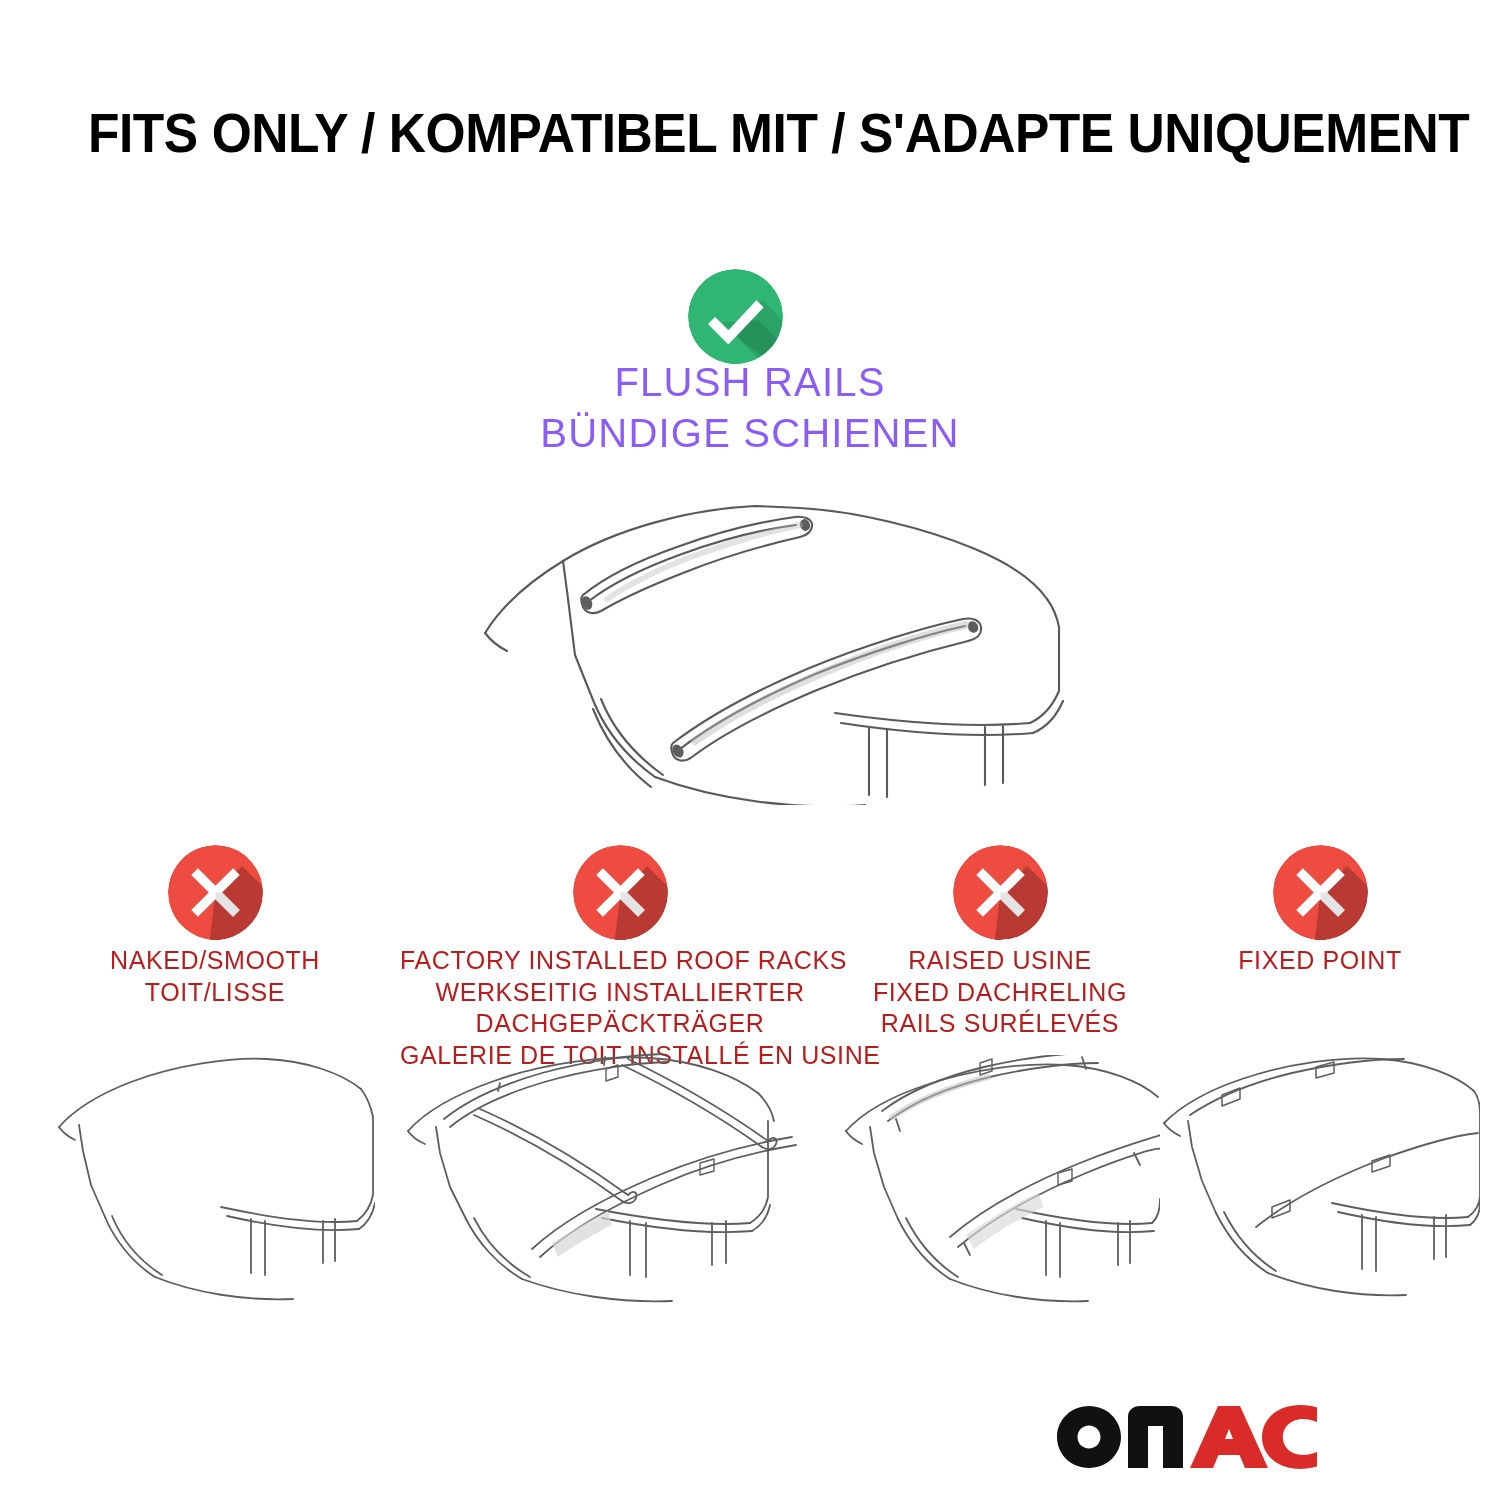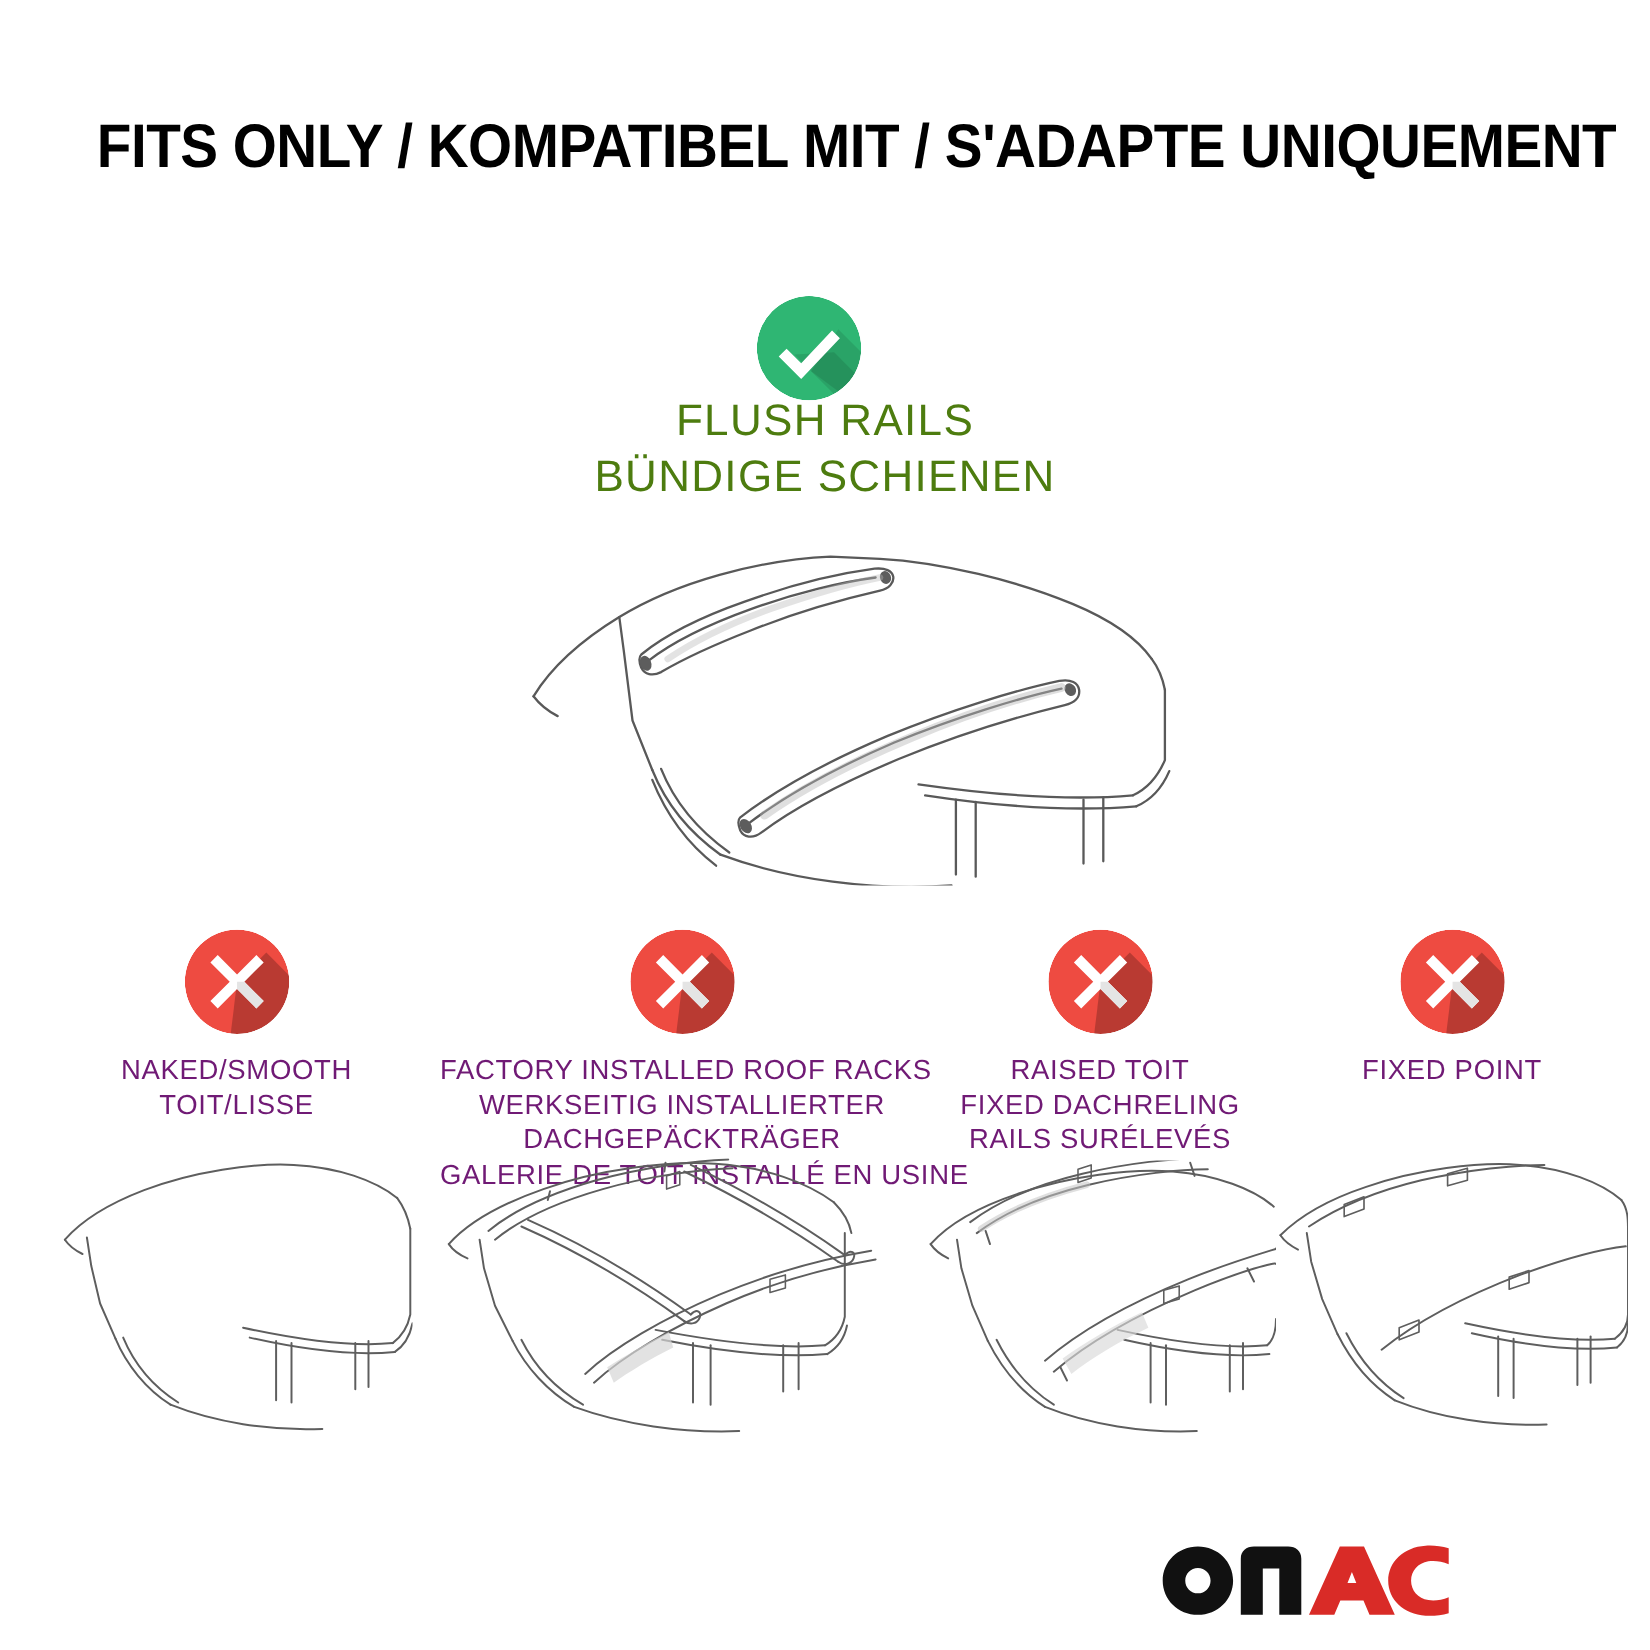--- a/index.html
+++ b/index.html
@@ -36,43 +36,42 @@
   .hero-badge{left:688px;top:269px;width:95px;height:95px;}
 
   .hero-text{
     position:absolute;
     left:250px;top:357px;width:1000px;
     text-align:center;
     font-size:40px;
     font-weight:300;
     letter-spacing:1.2px;
     line-height:1.28;
-    color:#4d7c0f;
+    color:#8b5cf6;
   }
   .hero-text div{white-space:nowrap;}
 
   .hero-art{
     position:absolute;
     left:455px;top:495px;width:610px;height:310px;
   }
   .hero-art svg{display:block;width:100%;height:100%;}
 
   
   .col{position:absolute;top:845px;}
   .col .badge{position:absolute;width:95px;height:95px;top:0;left:50%;margin-left:-47px;}
   .col .caption{
     position:absolute;
     top:100px;left:0;width:100%;
     text-align:center;
     font-size:25px;
     font-weight:400;
     letter-spacing:0.6px;
     line-height:1.26;
-    color:#701a75;
-    margin-top:13px;
+    color:#b91c1c;
   }
   .col .caption div{white-space:nowrap;}
   .col .art{position:absolute;left:0;width:100%;height:250px;}
   .col .art svg{display:block;width:100%;height:100%;}
 
   #col-0{left:55px;width:320px;}
   #col-0 .art{top:210px;}
   #col-1{left:400px;width:440px;}
   #col-1 .art{top:208px;}
   #col-2{left:840px;width:320px;}
@@ -282,21 +281,21 @@
         <g clip-path="url(#clipX2)">
           <circle cx="50" cy="50" r="50" fill="#ee4b41"></circle>
           <path d="M50 50 L78 22 L132 76 L132 132 L40 132 Z" fill="#000" opacity="0.22"></path>
           <path d="M31.5 24.5 L50 43 L68.5 24.5 L75.5 31.5 L57 50 L75.5 68.5 L68.5 75.5
                    L50 57 L31.5 75.5 L24.5 68.5 L43 50 L24.5 31.5 Z" fill="#ffffff"></path>
           <path d="M50 50 L57 50 L75.5 68.5 L68.5 75.5 L50 57 Z" fill="#e4e4e4"></path>
         </g>
       </svg>
     </div>
     <div class="caption">
-      <div>RAISED TOIT</div>
+      <div>RAISED USINE</div>
       <div>FIXED DACHRELING</div>
       <div>RAILS SURÉLEVÉS</div>
     </div>
     <div class="art">
       <svg viewBox="0 0 320 250" fill="none" stroke="#5e5e5e" stroke-width="1.8" stroke-linecap="round" stroke-linejoin="round">
 
         <path d="M6 76 C22 58 50 42 86 30 C132 14 188 7 226 10
                  C266 13 300 26 318 42"></path>
         <path d="M6 76 C10 82 16 86 22 89"></path>
         <path d="M30 72 L34 98 L44 132 L58 164"></path>

